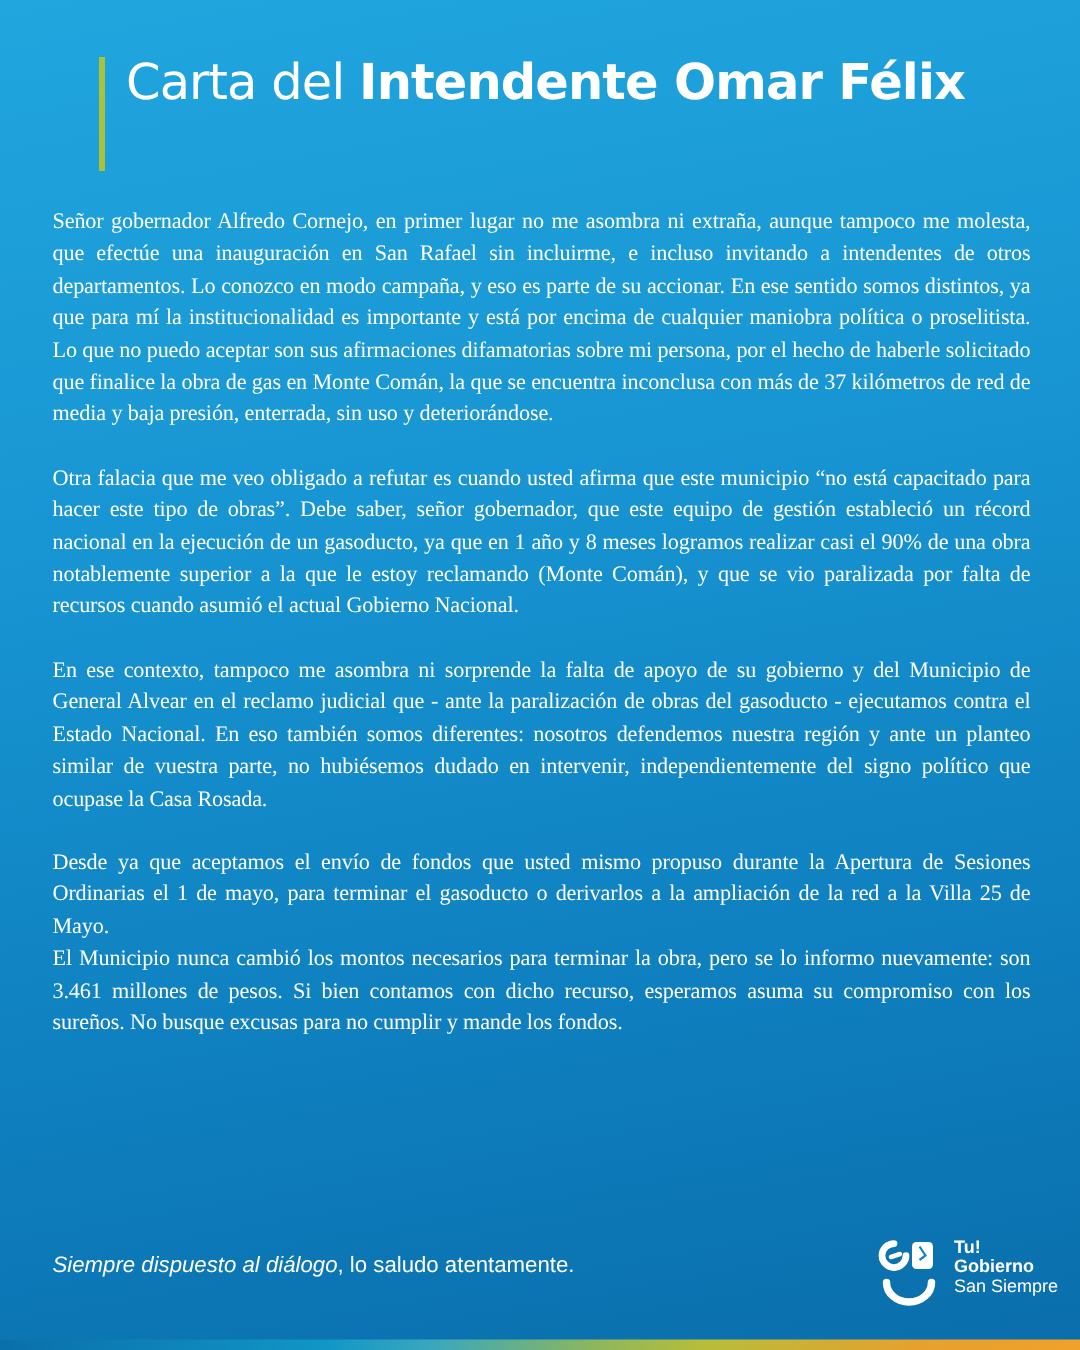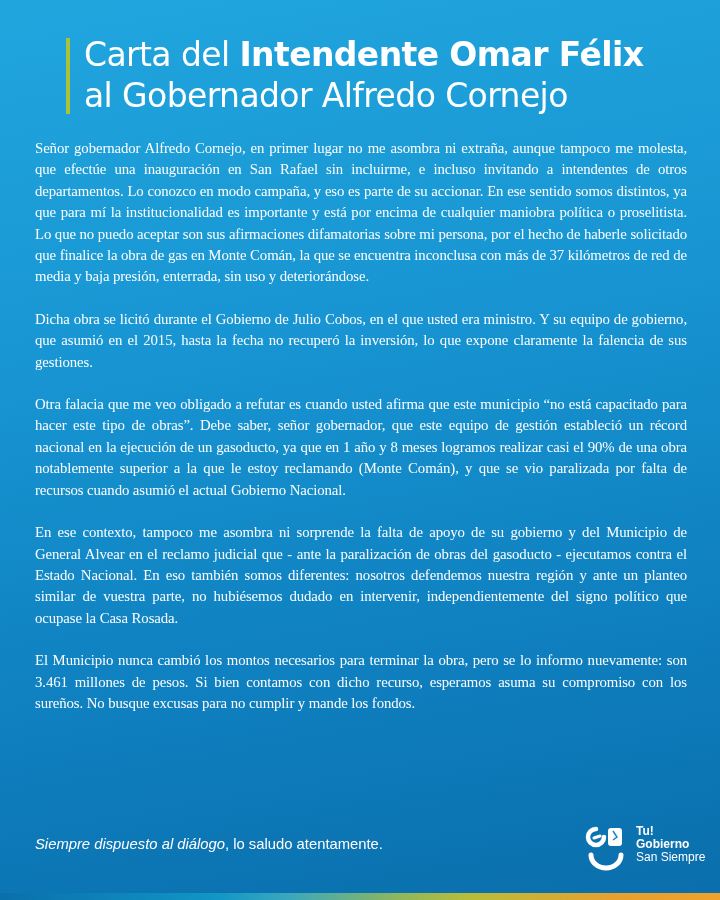--- a/index.html
+++ b/index.html
@@ -35,29 +35,28 @@
     background: linear-gradient(90deg, #0a6fab 0%, #1196c6 30%, #3aa7bd 40%, #8db65e 55%, #b7bd3a 65%, #e7a02e 85%, #f0a12b 100%);
   }
 </style>
 </head>
 <body>
 
 <div class="title-wrap">
   <div class="accent-bar"></div>
   <h1 class="title">
     <span>Carta del </span><b>Intendente Omar Félix</b><br>
-    <span>al Gobernador Alfredo Cornejo</span>
   </h1>
 </div>
 
 <div class="body-text">
   <p>Señor gobernador Alfredo Cornejo, en primer lugar no me asombra ni extraña, aunque tampoco me molesta, que efectúe una inauguración en San Rafael sin incluirme, e incluso invitando a intendentes de otros departamentos. Lo conozco en modo campaña, y eso es parte de su accionar. En ese sentido somos distintos, ya que para mí la institucionalidad es importante y está por encima de cualquier maniobra política o proselitista. Lo que no puedo aceptar son sus afirmaciones difamatorias sobre mi persona, por el hecho de haberle solicitado que finalice la obra de gas en Monte Comán, la que se encuentra inconclusa con más de 37 kilómetros de red de media y baja presión, enterrada, sin uso y deteriorándose.</p>
-  <p>Dicha obra se licitó durante el Gobierno de Julio Cobos, en el que usted era ministro. Y su equipo de gobierno, que asumió en el 2015, hasta la fecha no recuperó la inversión, lo que expone claramente la falencia de sus gestiones.</p>
   <p>Otra falacia que me veo obligado a refutar es cuando usted afirma que este municipio “no está capacitado para hacer este tipo de obras”. Debe saber, señor gobernador, que este equipo de gestión estableció un récord nacional en la ejecución de un gasoducto, ya que en 1 año y 8 meses logramos realizar casi el 90% de una obra notablemente superior a la que le estoy reclamando (Monte Comán), y que se vio paralizada por falta de recursos cuando asumió el actual Gobierno Nacional.</p>
   <p>En ese contexto, tampoco me asombra ni sorprende la falta de apoyo de su gobierno y del Municipio de General Alvear en el reclamo judicial que - ante la paralización de obras del gasoducto - ejecutamos contra el Estado Nacional. En eso también somos diferentes: nosotros defendemos nuestra región y ante un planteo similar de vuestra parte, no hubiésemos dudado en intervenir, independientemente del signo político que ocupase la Casa Rosada.</p>
+  <p class="tight">Desde ya que aceptamos el envío de fondos que usted mismo propuso durante la Apertura de Sesiones Ordinarias el 1 de mayo, para terminar el gasoducto o derivarlos a la ampliación de la red a la Villa 25 de Mayo.</p>
   <p>El Municipio nunca cambió los montos necesarios para terminar la obra, pero se lo informo nuevamente: son 3.461 millones de pesos. Si bien contamos con dicho recurso, esperamos asuma su compromiso con los sureños. No busque excusas para no cumplir y mande los fondos.</p>
 </div>
 
 <div class="signature">
   <i>Siempre dispuesto al diálogo</i><span>, lo saludo atentamente.</span>
 </div>
 
 <div class="logo">
   <svg class="logo-mark" viewBox="0 0 44 48">
     <path d="M12 4 a8 8 0 1 0 8 8" fill="none" stroke="#fff" stroke-width="4.5" stroke-linecap="round"></path>

